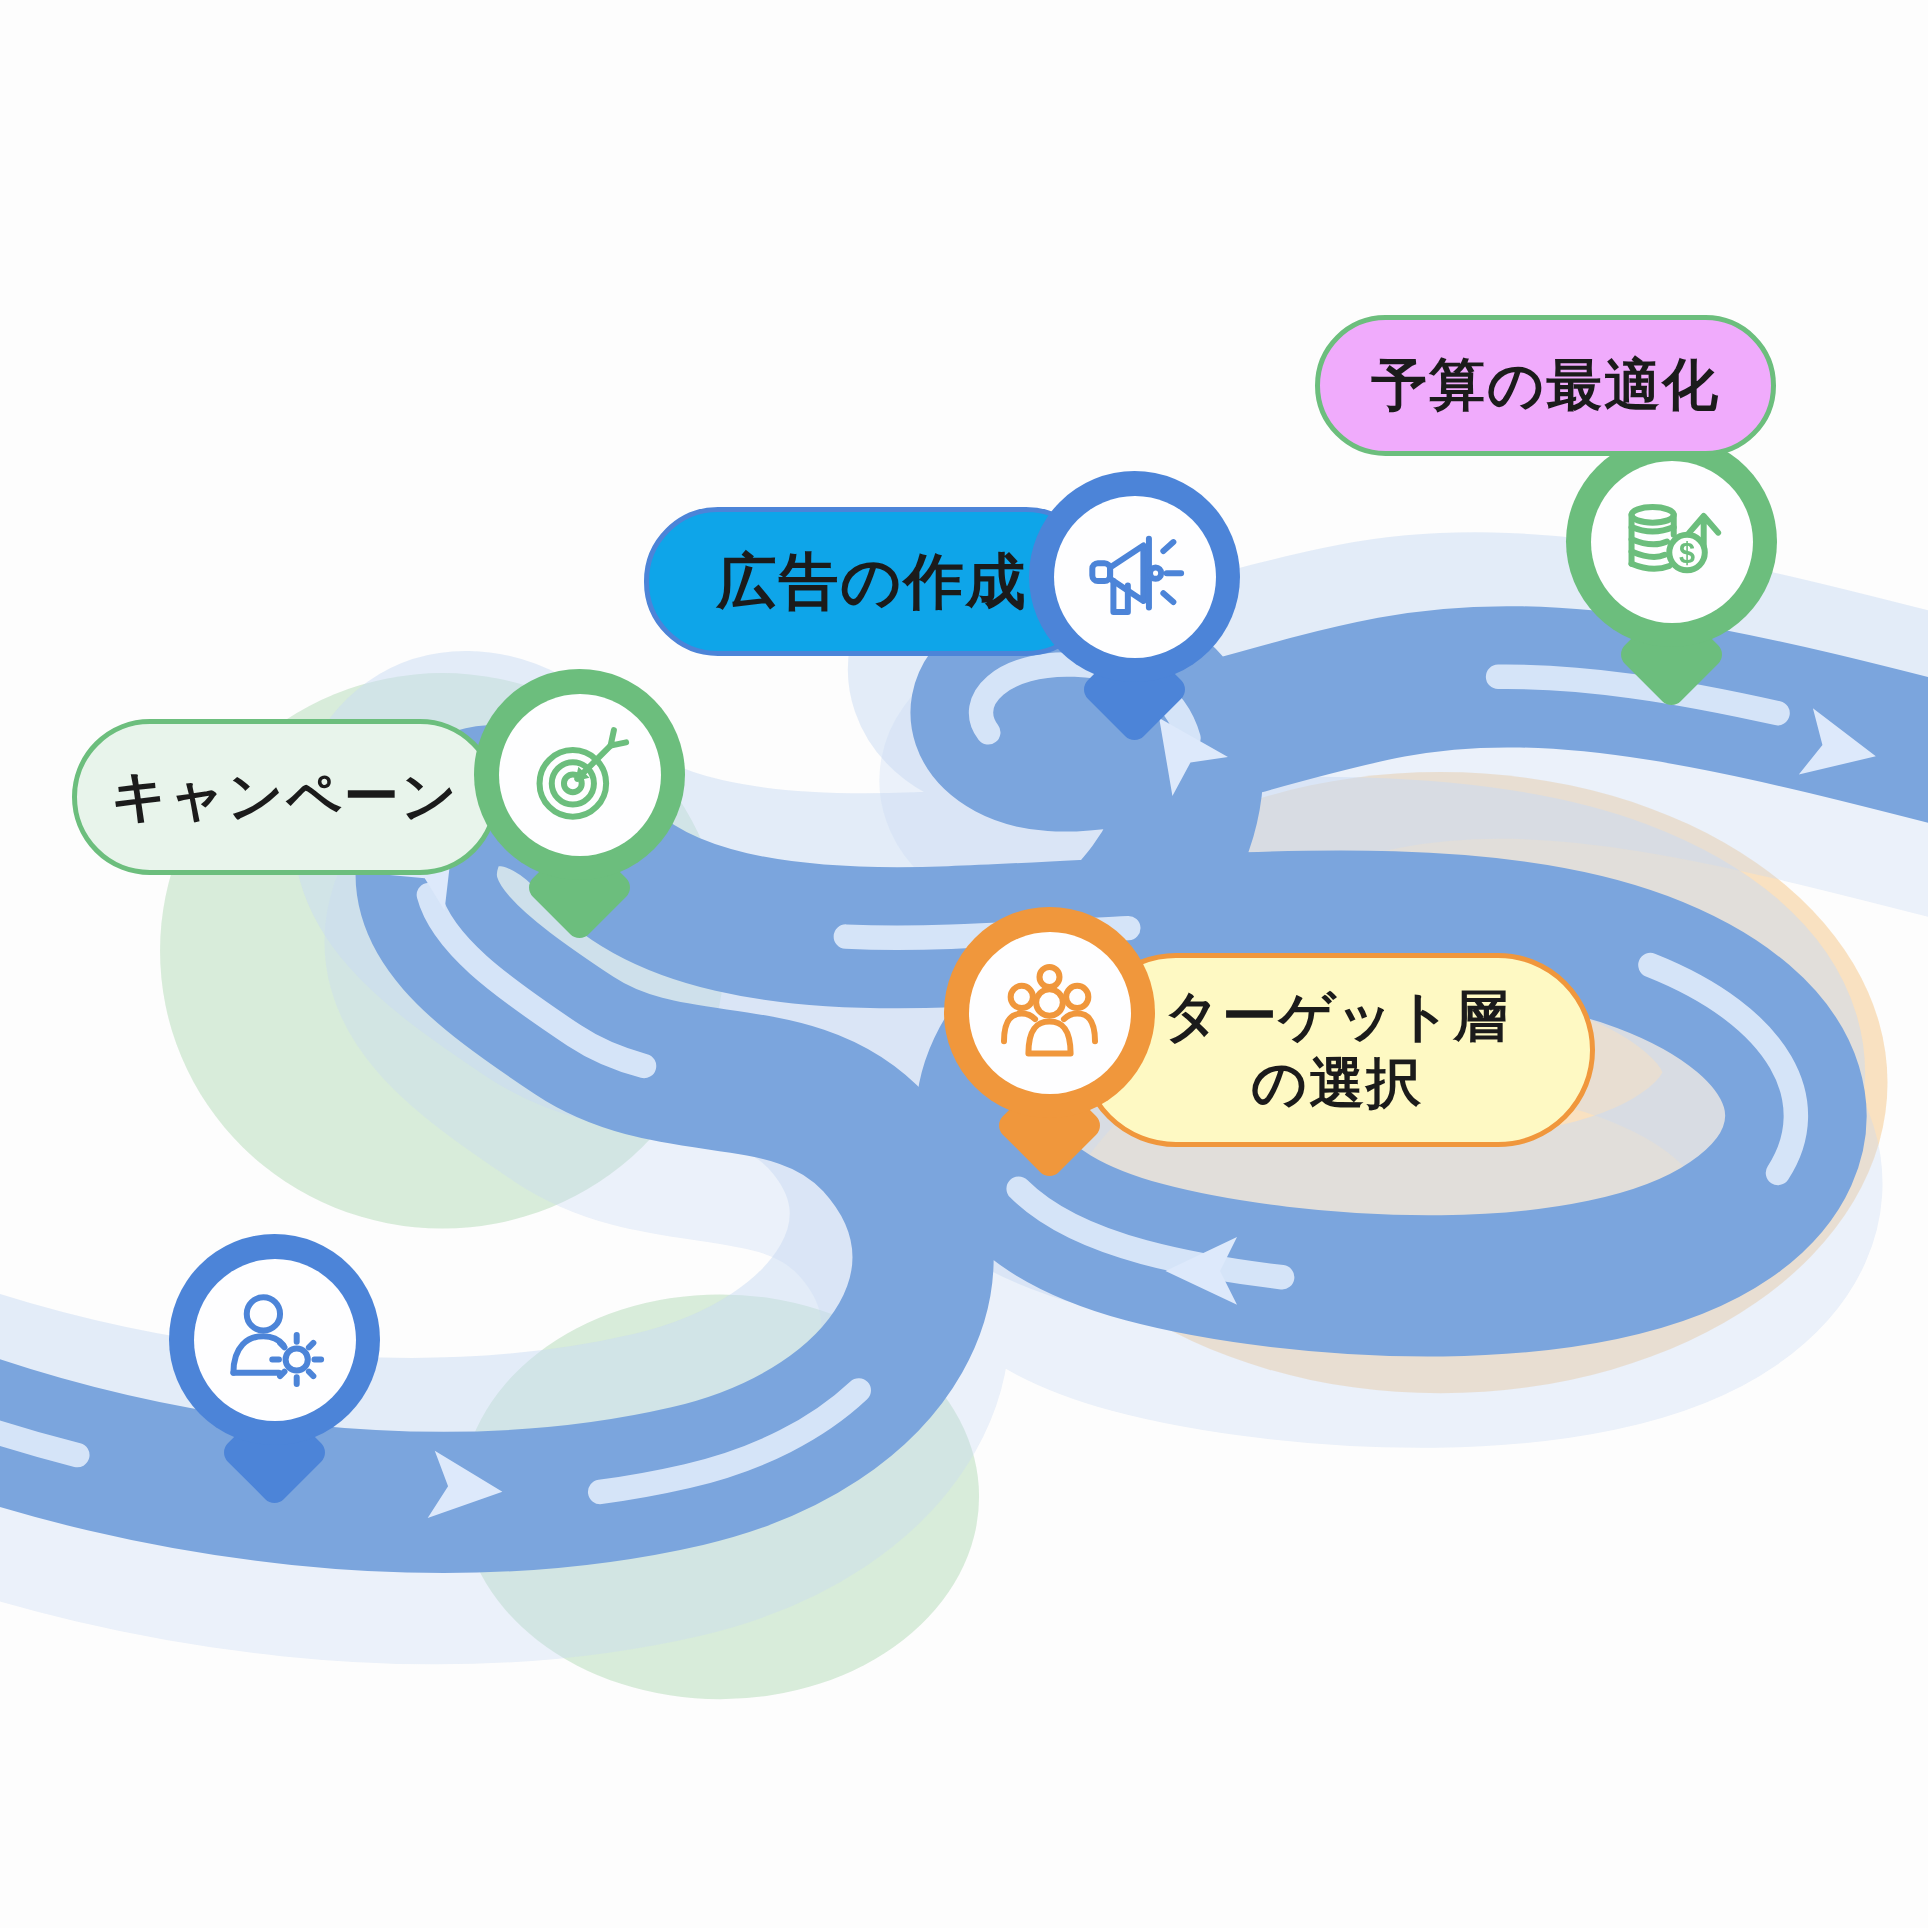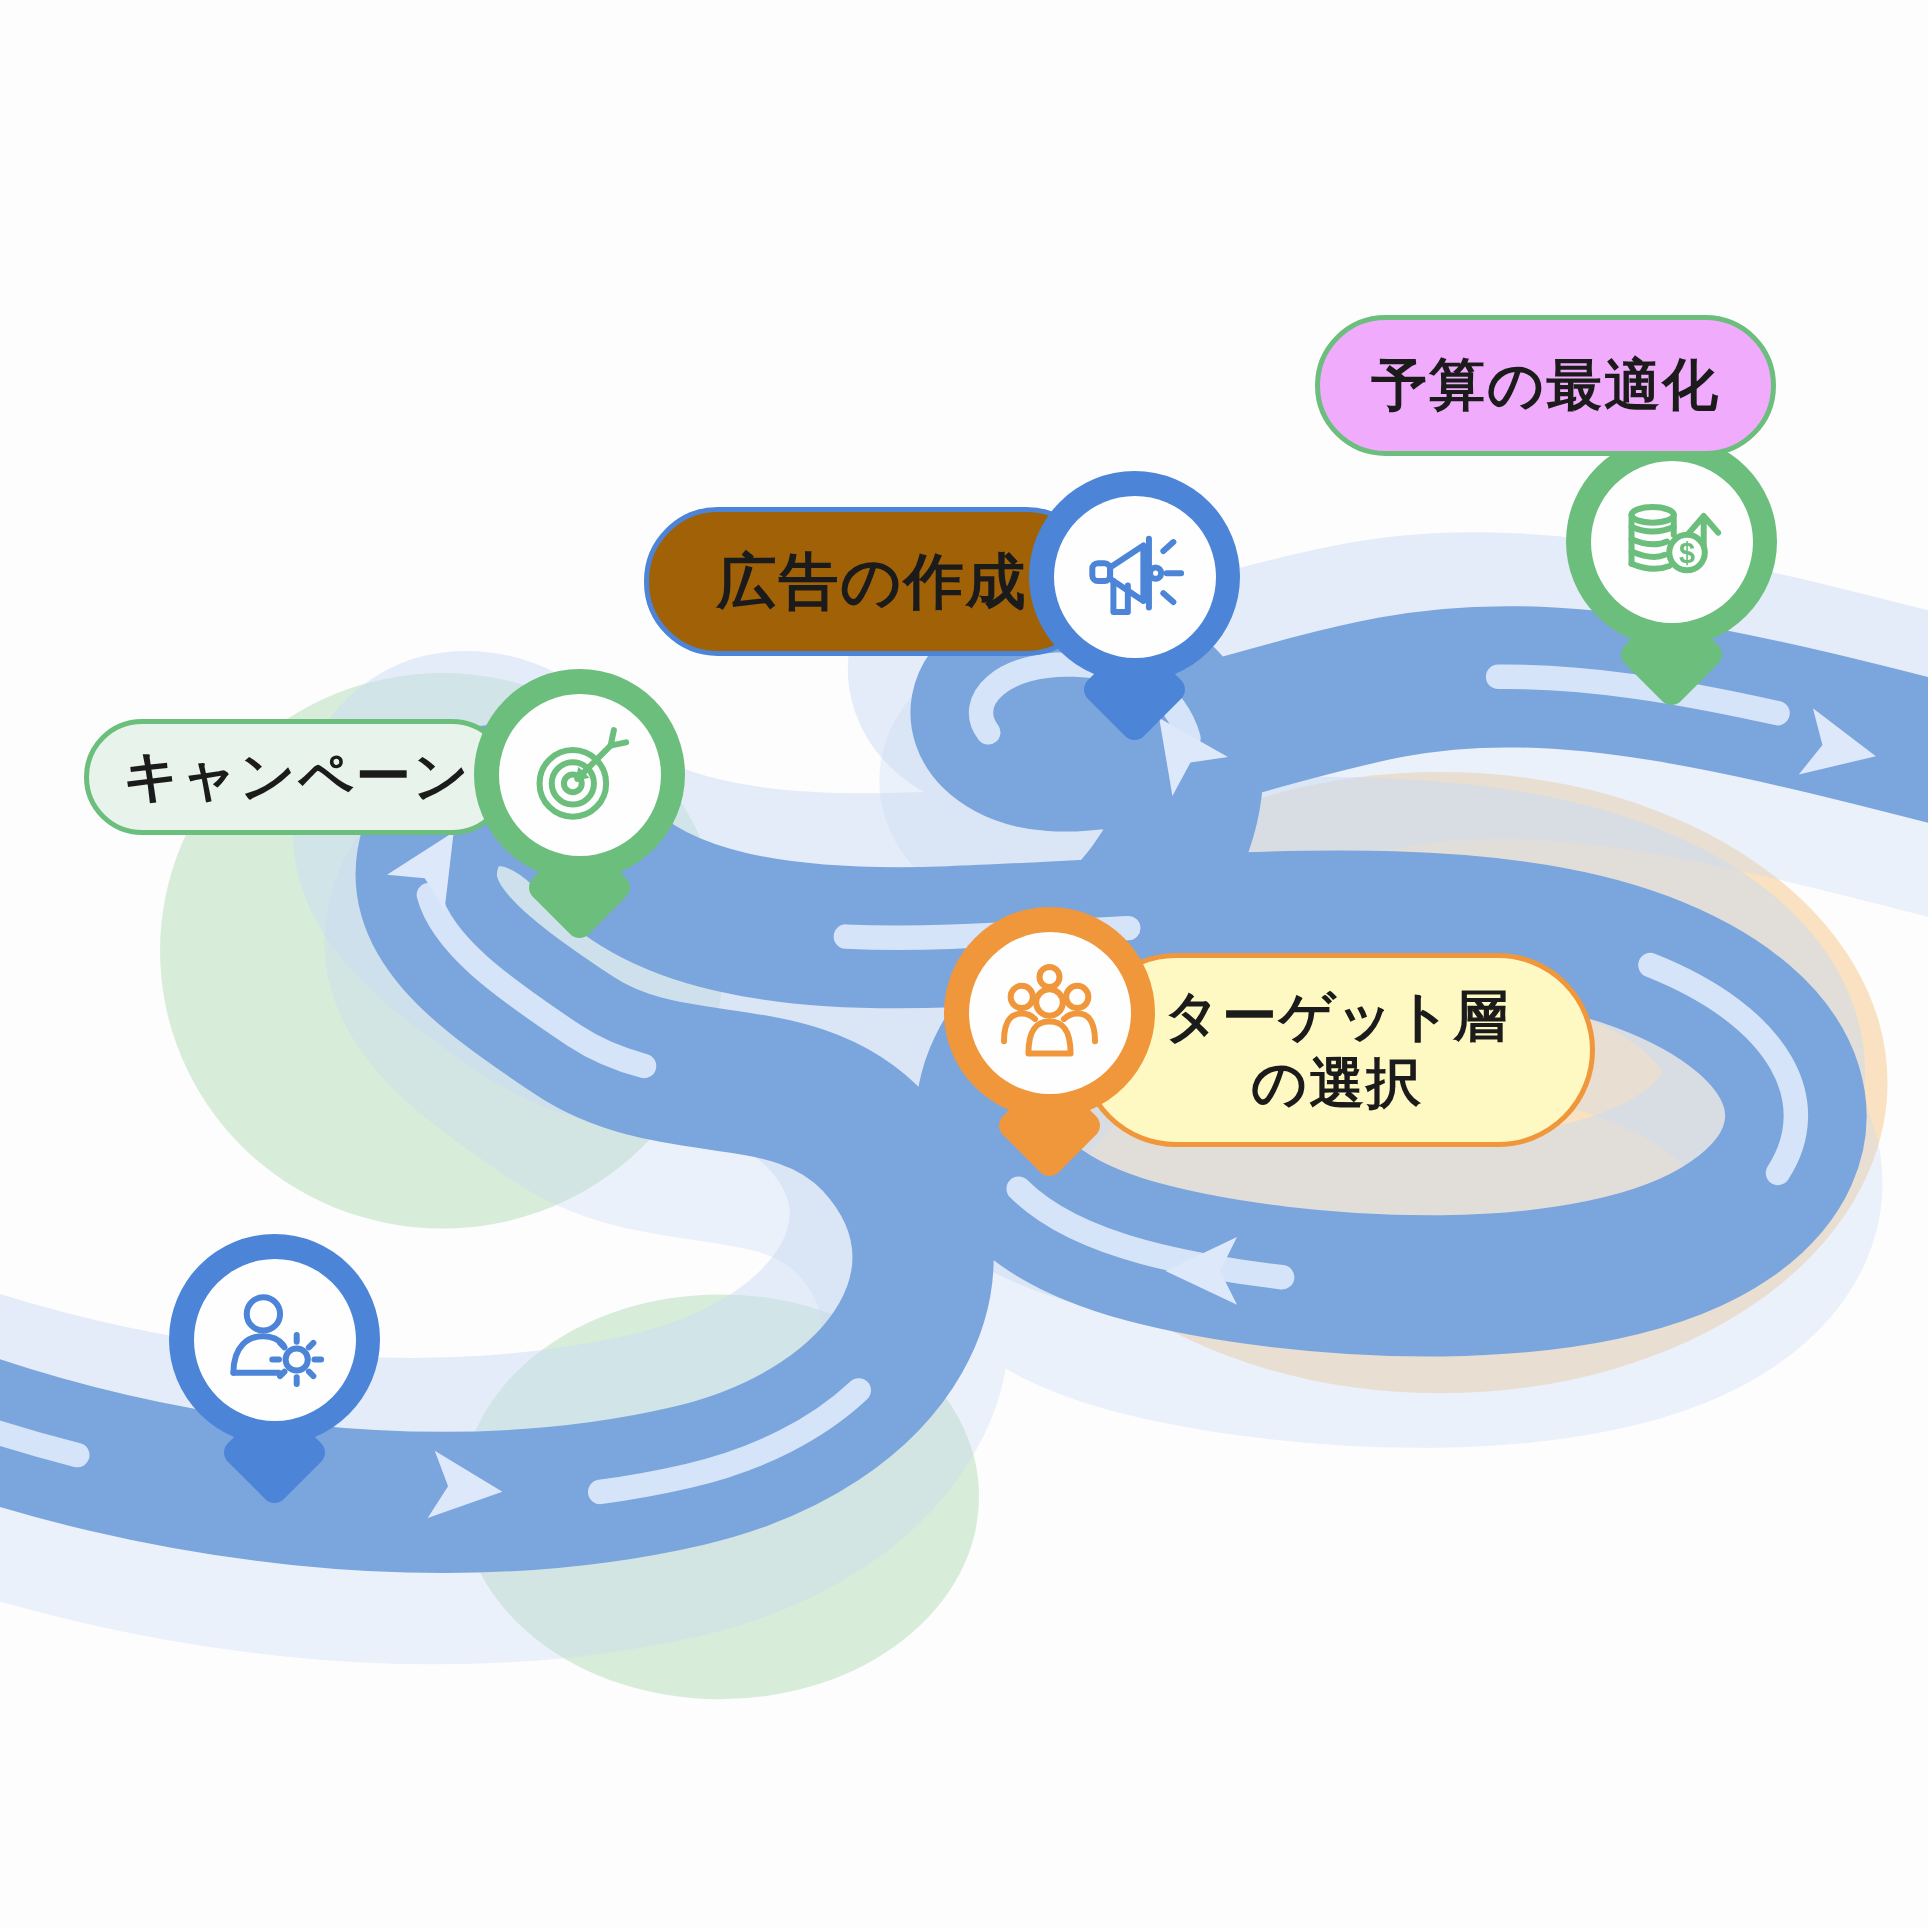--- a/index.html
+++ b/index.html
@@ -56,30 +56,30 @@
         <ellipse cx="33" cy="26" rx="19" ry="7"></ellipse>
         <path d="M14 26 L14 70 M52 26 L52 44"></path>
         <path d="M14 37 Q33 45 52 37 M14 48 Q33 56 46 50 M14 59 Q33 67 44 62 M14 70 Q33 78 48 72"></path>
         <circle cx="64" cy="60" r="16" fill="#fff"></circle>
         <text x="64" y="69" font-size="26" font-weight="bold" text-anchor="middle" fill="currentColor" stroke="none">$</text>
       </svg>
     </div>
   </div>
 
 
-  <div class="pill" style="left: 84px; top: 719px; width: 426px; height: 116px; border-radius: 78px; font-size: 55px; background: rgb(232, 244, 235); border-color: rgb(108, 190, 125);">
+  <div class="pill" style="left: 72px; top: 719px; width: 426px; height: 156px; border-radius: 78px; font-size: 55px; background: rgb(232, 244, 235); border-color: rgb(108, 190, 125);">
     <span class="ln">キャンペーン</span>
   </div>
 
   <div class="pill" style="left: 1079px; top: 953px; width: 516px; height: 194px; border-radius: 97px; font-size: 55px; background: #fef9c3; border-color: rgb(240, 151, 60);">
     <span class="ln">ターゲット層</span>
     <span class="ln">の選択</span>
   </div>
 
-  <div class="pill" style="left: 644px; top: 507px; width: 456px; height: 149px; border-radius: 74px; font-size: 60px; background: #a16207; border-color: rgb(76, 132, 216);">
+  <div class="pill" style="left: 644px; top: 507px; width: 456px; height: 149px; border-radius: 74px; font-size: 60px; background: #0ea5e9; border-color: rgb(76, 132, 216);">
     <span class="ln">広告の作成</span>
   </div>
 
   <div class="pill" style="left: 1315px; top: 315px; width: 461px; height: 141px; border-radius: 71px; font-size: 56px; background: #f0abfc; border-color: rgb(108, 190, 125);">
     <span class="ln">予算の最適化</span>
   </div>
 
   <div class="pin" style="left:169px;top:1234px;">
     <div class="tail" style="background: rgb(76, 132, 216);"></div>
     <div class="ring" style="background: rgb(76, 132, 216);"></div>

